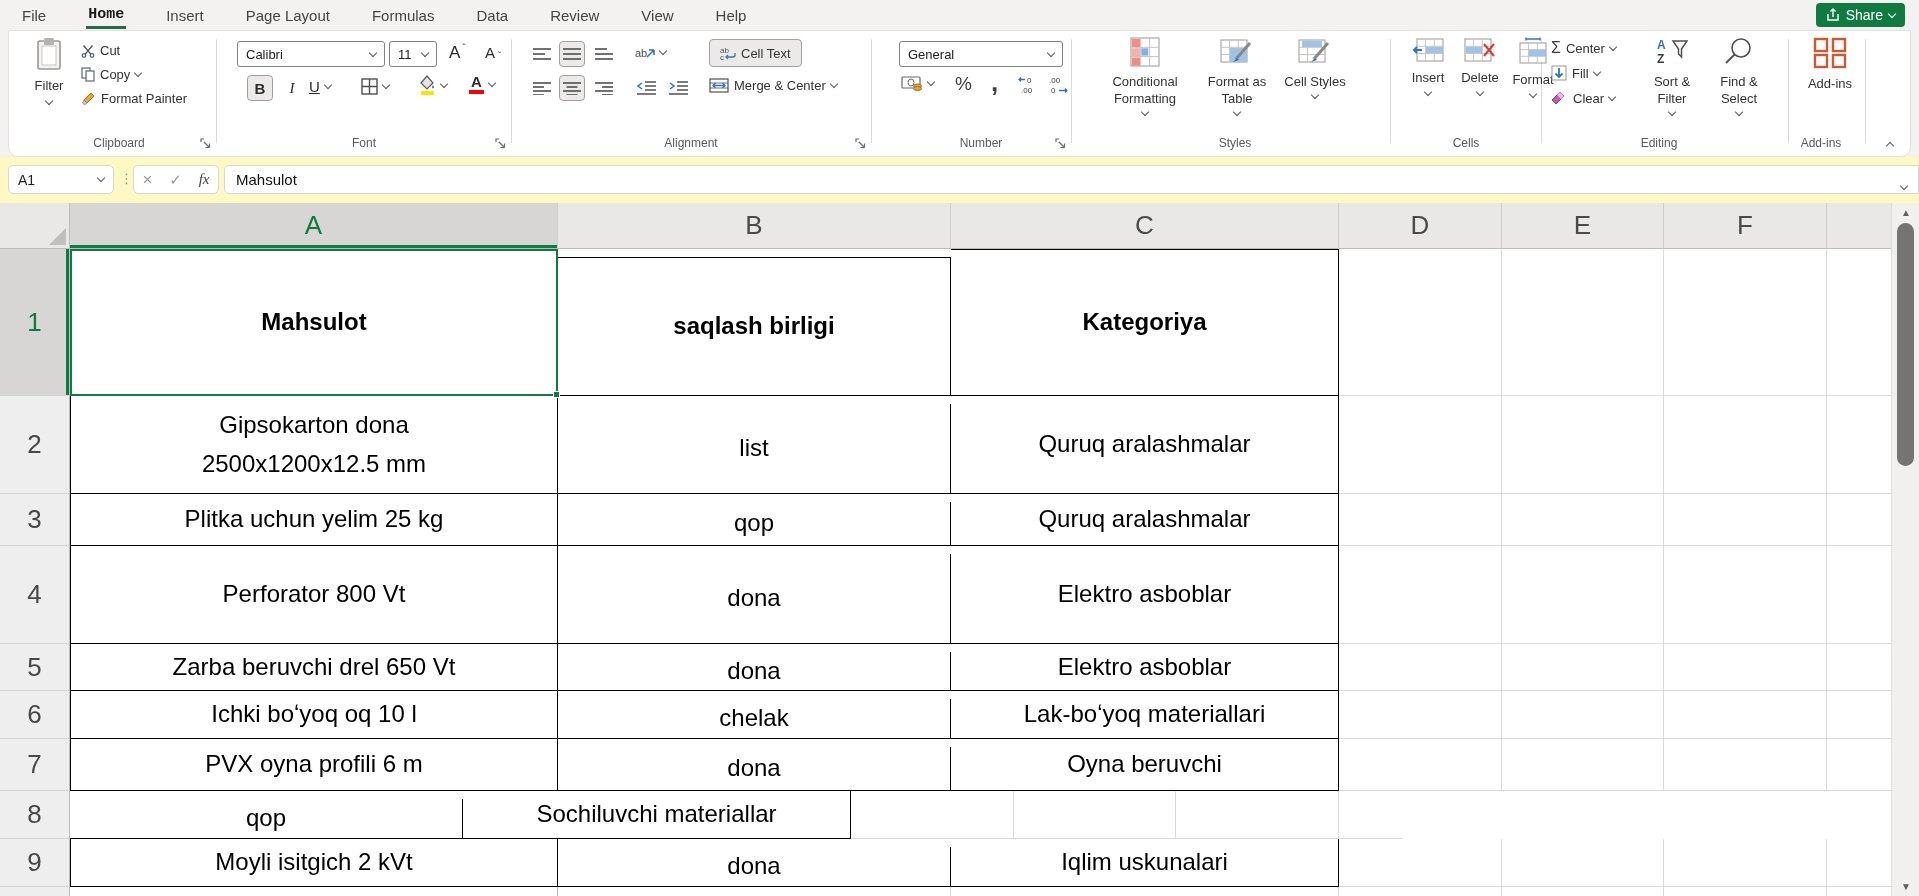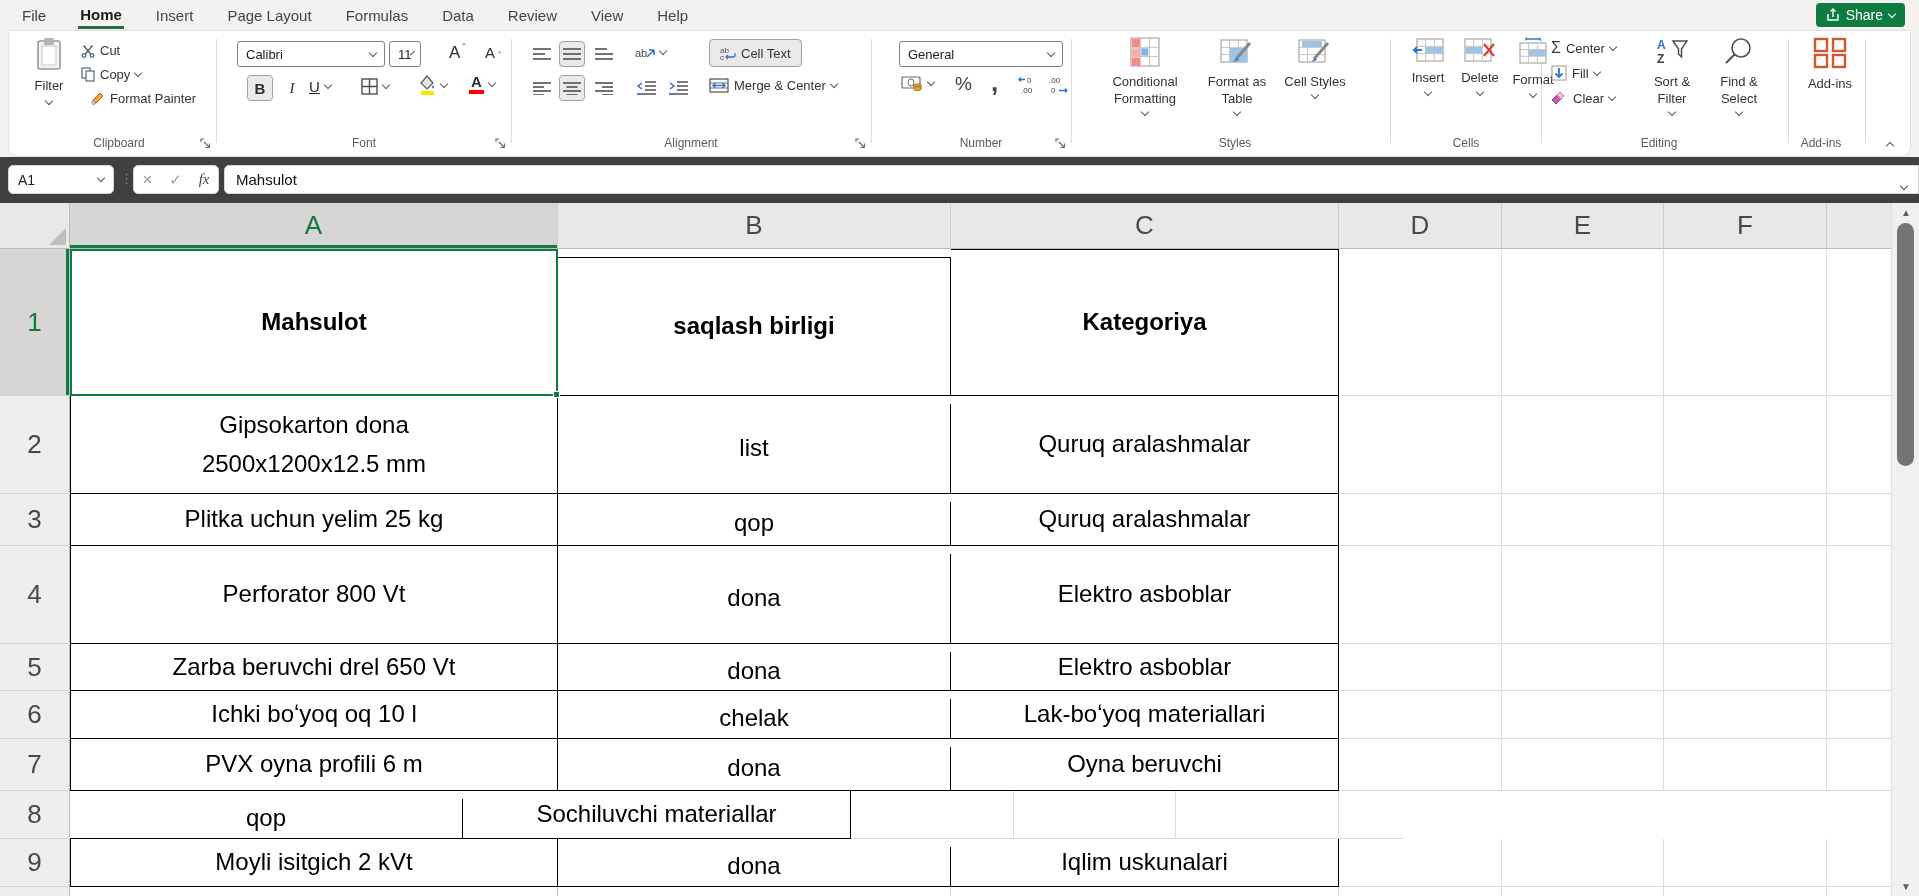--- a/index.html
+++ b/index.html
@@ -2,23 +2,23 @@
 <html><head>
 <meta charset="utf-8">
 <style>
   * { margin:0; padding:0; box-sizing:border-box; }
   html,body { width:1919px; height:896px; overflow:hidden;
     font-family:"Liberation Sans", sans-serif; background:#f4f2f1; }
   .app { position:relative; width:1919px; height:896px; }
 
   
   .tabbar { position:absolute; left:0; top:0; width:100%; height:30px;
-    display:flex; align-items:center; gap:30px; padding-left:20px; background:#f4f2f1; }
+    display:flex; align-items:center; gap:38px; padding-left:20px; background:#f4f2f1; }
   .tab { font-size:15px; color:#444; cursor:default; padding:4px 2px 3px; }
-  .tab.active { font-weight:bold; color:#1a1a1a; border-bottom:3px solid #1d7044; }
+  .tab.active { font-weight:bold; color:#1a1a1a; border-bottom:3px solid #1d7044;font-family:Liberation Mono, monospace; }
   .share-btn { position:absolute; right:14px; top:3px; height:24px; background:#0f7b40;
     border-radius:4px; color:#fff; display:flex; align-items:center; gap:6px;
     padding:0 10px; font-size:14px; }
 
   
   .chev { display:inline-block; width:6px; height:6px; border-right:1.4px solid #5a5a5a;
     border-bottom:1.4px solid #5a5a5a; transform:rotate(45deg); margin-top:-3px; }
   .chev.w { border-color:#fff; }
   .chev.up { transform:rotate(225deg); margin-top:3px; }
 
@@ -36,21 +36,21 @@
     padding:0 8px; font-size:13px; color:#222; }
   .tog { background:#eceae9; border:1px solid #a3a1a0; border-radius:4px; }
   .bigbtn { position:absolute; top:6px; height:112px; display:flex; flex-direction:column;
     align-items:center; }
   .bigbtn .lbl { font-size:13px; color:#333; text-align:center; line-height:17px; margin-top:6px; }
   .paste-lbl { font-size:13px; color:#7f7f7f; }
   .iconbox { width:26px; height:26px; display:flex; align-items:center; justify-content:center; }
   .fontglyph { font-size:15px; color:#2b2b2b; }
 
   
-  .formulabar { position:absolute; left:0; top:157px; width:100%; height:46px; background:#404040; }
+  .formulabar { position:absolute; left:0; top:157px; width:100%; height:46px; background:#fef9c3; }
   .namebox { position:absolute; left:8px; top:8px; width:106px; height:29px; background:#fff;
     border:1px solid #d8d6d5; border-radius:5px; display:flex; align-items:center;
     justify-content:space-between; padding:0 9px; font-size:14px; color:#222; }
   .fb-dots { position:absolute; left:120px; top:14px; font-size:13px; color:#8a8a8a; }
   .fb-btnbox { position:absolute; left:133px; top:8px; width:86px; height:29px; background:#fff;
     border:1px solid #d8d6d5; border-radius:5px; display:flex; align-items:center;
     justify-content:space-around; }
   .fb-x { color:#9a9a9a; font-size:17px; }
   .fb-ok { color:#9a9a9a; font-size:15px; }
   .fb-fx { font-family:"Liberation Serif", serif; font-style:italic; font-size:15px; color:#444; }
@@ -159,42 +159,42 @@
     <div class="g-item" style="left:72px; top:36px">
       <span>
         <svg width="14" height="15" viewBox="0 0 14 15">
             <rect x="1" y="1" width="8" height="10" fill="#fff" stroke="#5a6a7a" stroke-width="1.2"></rect>
             <rect x="5" y="4" width="8" height="10" fill="#fff" stroke="#5a6a7a" stroke-width="1.2"></rect>
           </svg>
       </span>
       <span>Copy</span>
       <span class="chev"></span>
     </div>
-    <div class="g-item" style="left:81px; top:60px">
+    <div class="g-item" style="left:72px; top:60px">
       <span>
         <svg width="15" height="15" viewBox="0 0 15 15">
             <path d="M3 9 L10 2 L13 5 L6 12 Z" fill="#eda63a" stroke="#b06a10" stroke-width="1"></path>
             <path d="M3 9 L6 12 L3.5 14 L1.5 11.5 Z" fill="#c9c7c5" stroke="#8a8886" stroke-width="0.8"></path>
           </svg>
       </span>
       <span>Format Painter</span>
     </div>
     <div class="glabel" style="left:40px; width:140px">Clipboard</div>
     <div class="launcher" style="left:190px">
       <svg width="13" height="13" viewBox="0 0 13 13">
           <path d="M2 5 V2 H5" fill="none" stroke="#6a6a6a" stroke-width="1.2"></path>
           <path d="M5 5 L10.5 10.5 M10.5 10.5 v-4 M10.5 10.5 h-4" fill="none" stroke="#6a6a6a" stroke-width="1.2"></path>
         </svg>
     </div>
 
     <div class="combo" style="left:228px; top:10px; width:148px">
       <span>Calibri</span>
       <span class="chev"></span>
     </div>
-    <div class="combo" style="left:380px; top:10px; width:32px">
+    <div class="combo" style="left:380px; top:10px; width:48px">
       <span>11</span>
       <span class="chev"></span>
     </div>
     <div class="g-item" style="left:440px; top:12px; font-size:17px; color:#2b2b2b">A<span style="font-size:10px; color:#2b579a; margin:-10px 0 0 -3px">ˆ</span></div>
     <div class="g-item" style="left:476px; top:12px; font-size:15px; color:#2b2b2b">A<span style="font-size:10px; color:#2b579a; margin:8px 0 0 -2px">ˇ</span></div>
     <div class="iconbox tog" style="position:absolute; left:238px; top:44px">
       <span class="fontglyph" style="font-weight:bold">B</span>
     </div>
     <div class="iconbox" style="position:absolute; left:270px; top:44px">
       <span class="fontglyph" style="font-style:italic; font-family:'Liberation Serif',serif">I</span>

